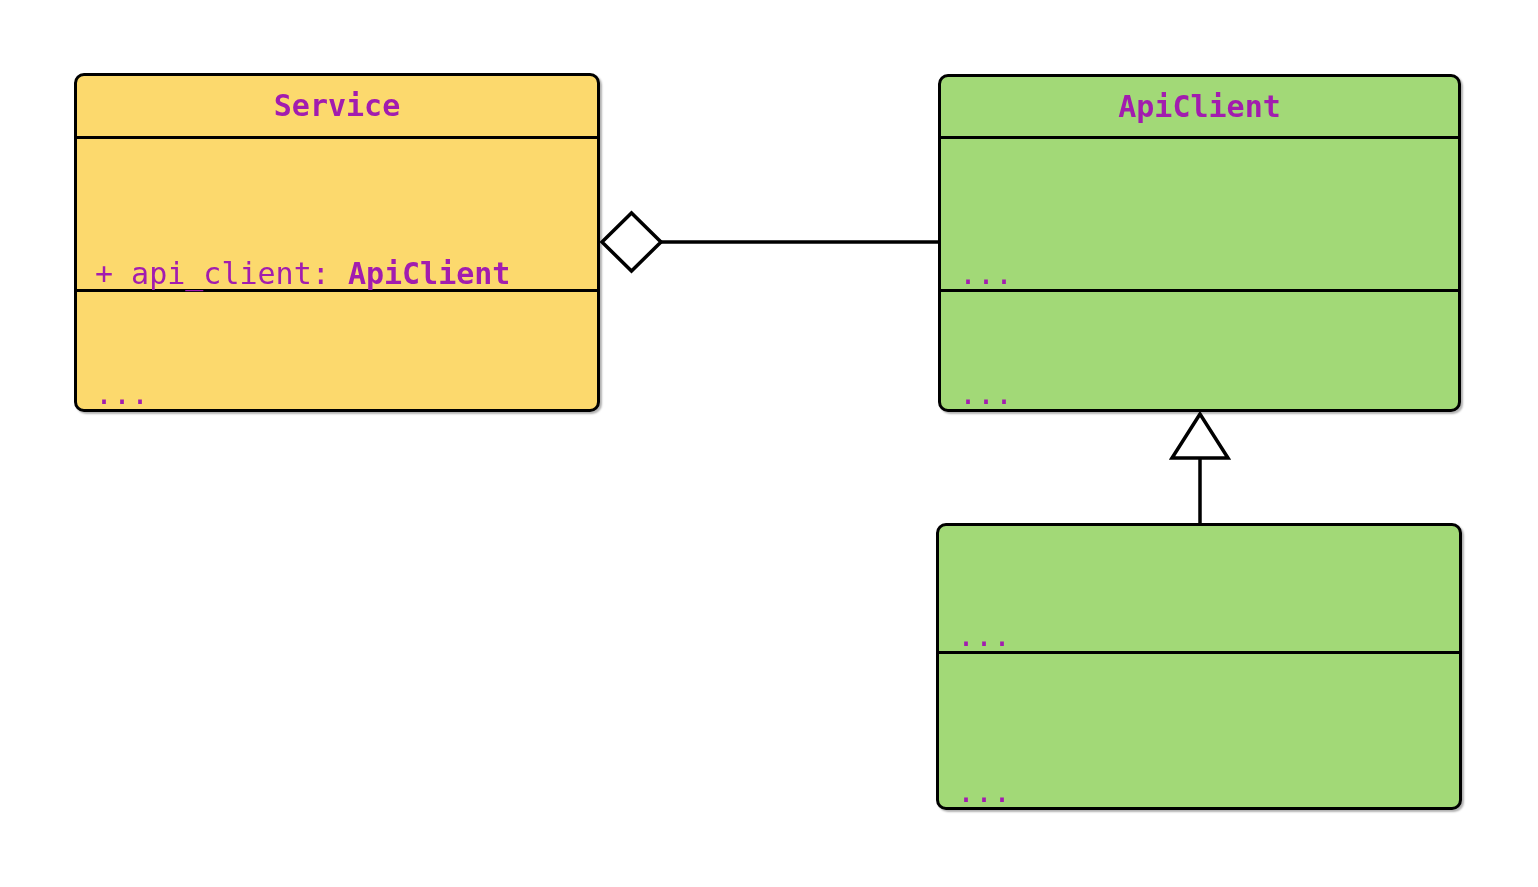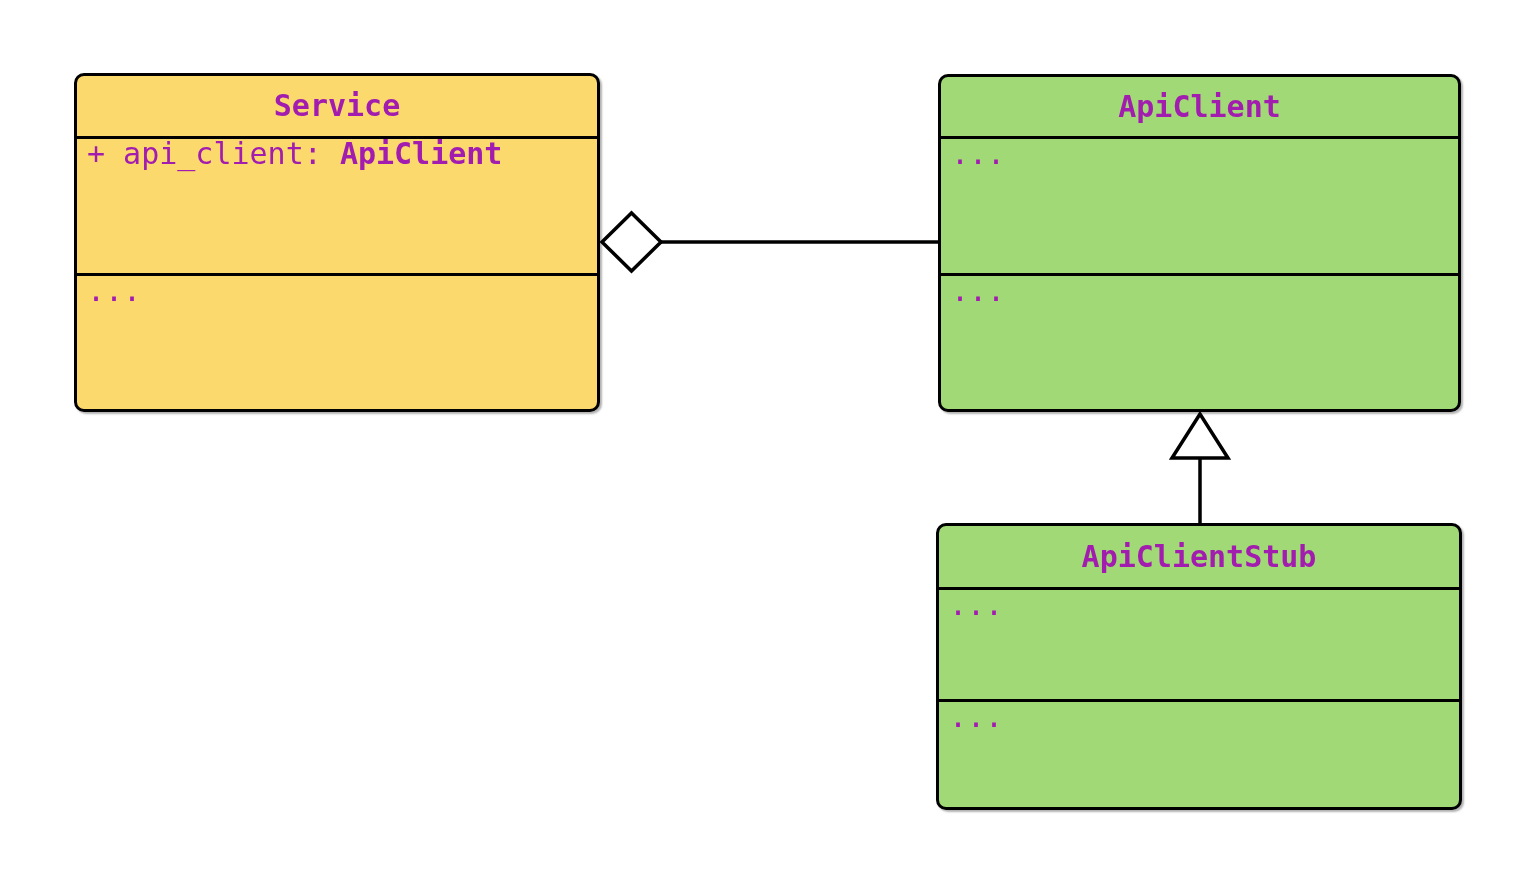--- a/index.html
+++ b/index.html
@@ -35,23 +35,24 @@
     display: flex;
     align-items: center;
     justify-content: center;
     font-weight: bold;
     border-bottom: 3px solid #000000;
   }
   .uml-section {
     box-sizing: border-box;
     flex: 0 0 auto;
     display: flex;
-    align-items: flex-start;
-    padding-left: 10px;
+    align-items: flex-end;
+    padding-left: 18px;
     white-space: pre;
+    margin-top: 16px;
   }
   .uml-section.mid {
     border-bottom: 3px solid #000000;
   }
   .uml-section.last {
     flex: 1 1 auto;
   }
   .type-bold { font-weight: bold; }
   .connectors {
     position: absolute;
@@ -81,21 +82,20 @@
     <div class="uml-title" style="height:62px;">ApiClient</div>
     <div class="uml-section mid" style="height:137px;">
       <span>...</span>
     </div>
     <div class="uml-section last">
       <span>...</span>
     </div>
   </div>
 
   <div class="uml-class fill-green" style="left:936px; top:523px; width:526px; height:287px;">
-    <div class="uml-title" style="height:64px;">ApiClientStub</div>
     <div class="uml-section mid" style="height:112px;">
       <span>...</span>
     </div>
     <div class="uml-section last">
       <span>...</span>
     </div>
   </div>
 
   <svg class="connectors" viewBox="0 0 1538 887" xmlns="http://www.w3.org/2000/svg">
 

